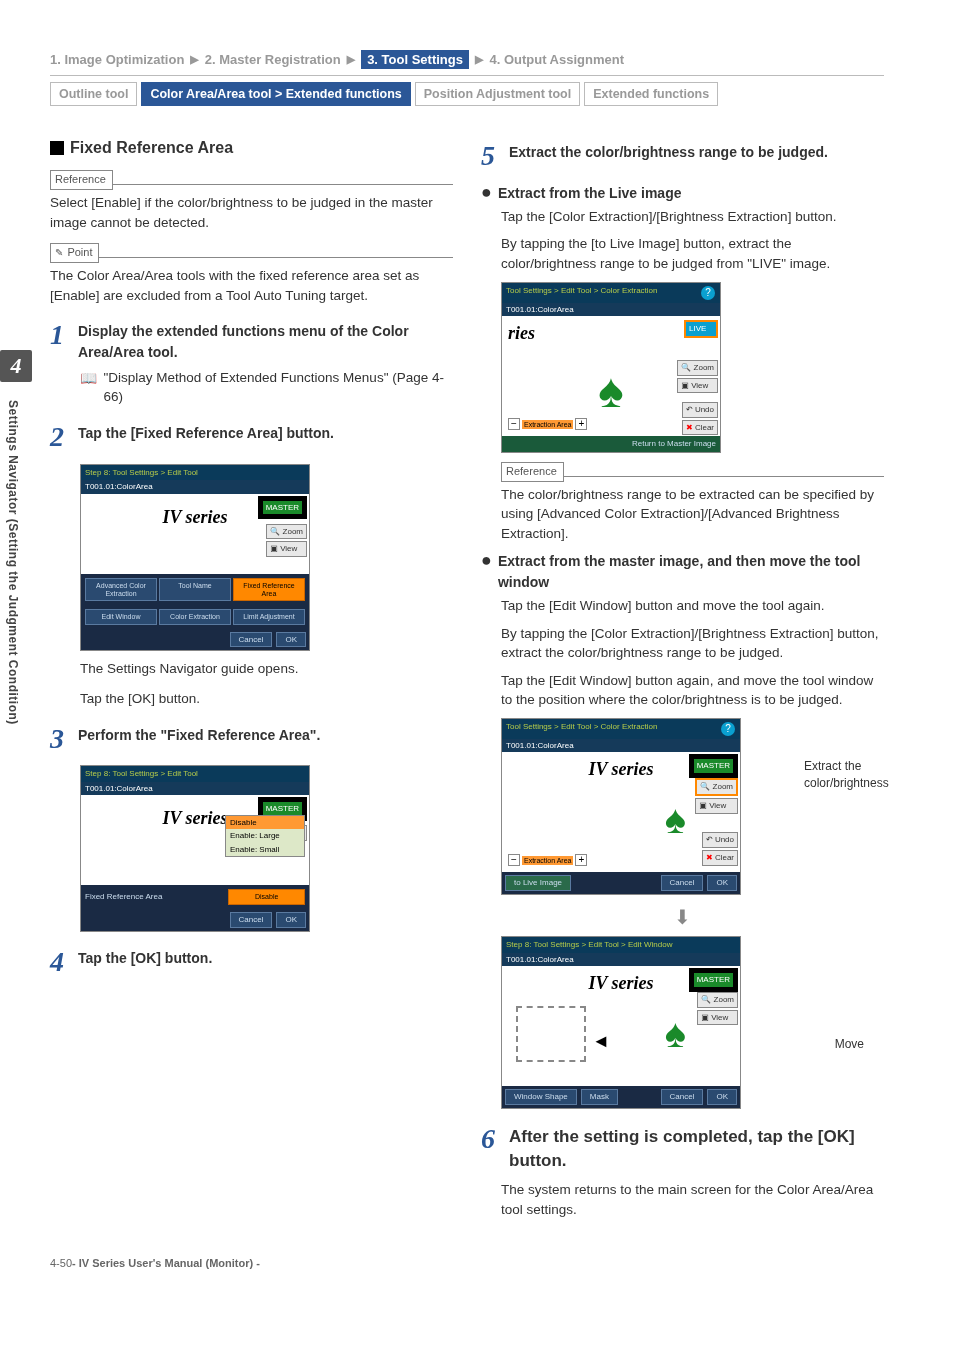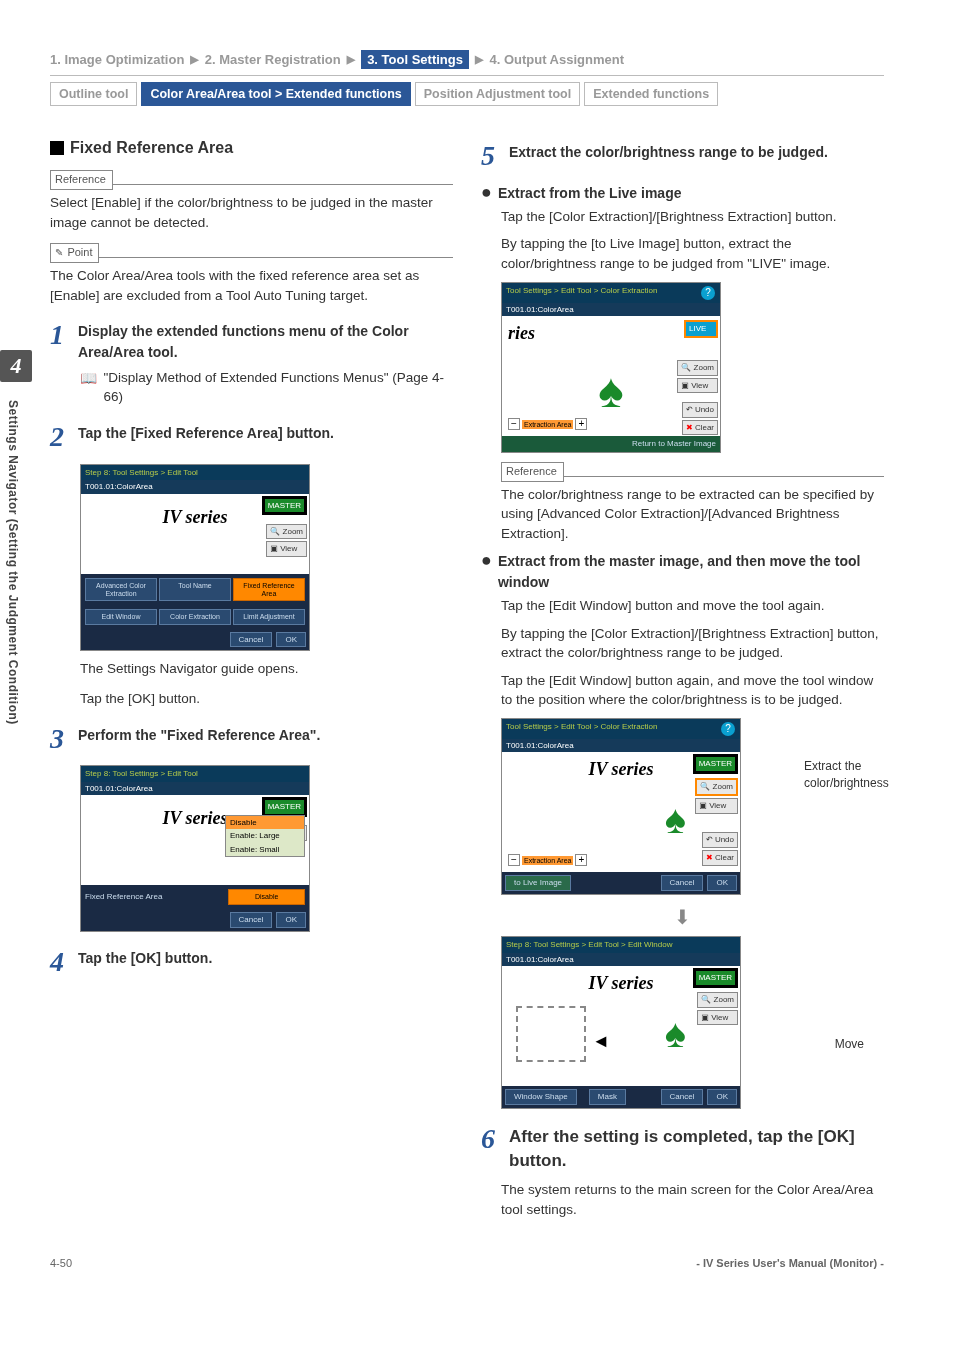--- a/index.html
+++ b/index.html
@@ -31,21 +31,21 @@
   .ss { border: 1px solid #888; background: #a21caf; color: #fff; font-size: 9px; width: 230px; }
   .ss .titlebar { background: #0a3a5a; color: #b6cc4a; padding: 2px 4px; font-size: 8px; white-space: nowrap; overflow: hidden; }
   .ss .subbar { background: #153a5a; padding: 1px 4px; font-size: 8px; }
   .ss .white { background: #fff; color: #000; position: relative; }
   .ss .ivseries { font-family: "Times New Roman", serif; font-style: italic; font-weight: bold; font-size: 18px; text-align: center; padding: 10px 0 20px; }
   .ss .spade { font-size: 48px; color: #1a8a2a; text-align: center; padding: 6px 0; }
   .ss .sidebtns { position: absolute; right: 2px; top: 4px; display: flex; flex-direction: column; gap: 2px; }
   .ss .sbtn { border: 1px solid #888; background: #e8e8e8; color: #333; font-size: 8px; padding: 1px 3px; min-width: 34px; text-align: left; }
   .ss .sbtn.live { background: #0aa0d0; color: #fff; border: 2px solid #ff8800; }
   .ss .sbtn.orange { border: 2px solid #ff8800; }
-  .ss .master { position: absolute; right: 2px; top: 2px; background: #1a8a2a; color: #fff; font-size: 8px; padding: 1px 3px; border: 3px solid #000000; }
+  .ss .master { position: absolute; right: 2px; top: 2px; background: #1a8a2a; color: #fff; font-size: 8px; padding: 1px 3px; border: 5px solid #000000; }
   .ss .darkrow { background: #1a2a44; padding: 4px; display: flex; gap: 2px; flex-wrap: wrap; }
   .ss .dbtn { border: 1px solid #5a7aa0; background: #2a4a70; color: #cde; font-size: 7px; padding: 3px 2px; text-align: center; flex: 1; min-width: 40px; line-height: 1.1; }
   .ss .dbtn.sel { background: #ff8800; border-color: #cc6600; color: #000; }
   .ss .dropdown { background: #dde8c8; border: 1px solid #888; color: #000; font-size: 8px; display: inline-block; min-width: 80px; position: absolute; right: 4px; bottom: 28px; }
   .ss .dropdown div { padding: 1px 4px; }
   .ss .dropdown .d-sel { background: #ff9933; }
   .ss .botrow { display: flex; justify-content: flex-end; gap: 4px; padding: 3px; background: #1a2a44; }
   .ss .bbtn { border: 1px solid #5a7aa0; background: #2a4a70; color: #cde; font-size: 8px; padding: 1px 8px; }
   .ss .extarea { position: absolute; left: 6px; bottom: 6px; display: flex; align-items: center; gap: 2px; }
   .ss .extarea .pm { border: 1px solid #888; background: #fff; color: #000; width: 12px; height: 12px; font-size: 10px; line-height: 10px; text-align: center; }
@@ -53,21 +53,21 @@
   .ss .retbtn { background: #1a5a3a; color: #cde; font-size: 8px; text-align: right; padding: 2px 4px; }
   .ss .dashbox { border: 2px dashed #888; position: absolute; }
   .bullet-row { display: flex; gap: 6px; margin: 6px 0 4px; }
   .bullet-row .dot { font-size: 18px; line-height: 18px; }
   .bullet-row .bt { font-weight: bold; font-size: 14px; flex: 1; }
   .indent { margin-left: 20px; margin-bottom: 8px; }
   .callout { font-size: 12px; position: absolute; }
   .downarrow { text-align: center; font-size: 20px; color: #888; margin: 4px 0; }
   .move-wrap { position: relative; }
   .footer { display: flex; justify-content: space-between; font-size: 11px; color: #666; margin-top: 30px; }
-  .footer .ctr { flex: 1; text-align: right; font-weight: bold; }
+  .footer .ctr { flex: 1; text-align: left; font-weight: bold; }
   .help { float: right; background: #0aa0d0; color: #fff; border-radius: 8px; width: 14px; height: 14px; font-size: 10px; text-align: center; line-height: 14px; margin: 1px; }
 </style>
 </head>
 <body>
 
 <div class="page">
 
   <div class="breadcrumb">
     <span>1. Image Optimization</span>
     <span class="arrow">▶</span>
@@ -288,21 +288,21 @@
             <div class="ivseries" style="padding:4px 0 2px;">IV series</div>
             <div class="spade" style="text-align:right;padding-right:54px;font-size:40px;">♠</div>
             <div class="dashbox" style="left:14px;top:40px;width:70px;height:56px;"></div>
             <div style="position:absolute;left:90px;top:62px;font-size:18px;color:#000;">◄</div>
             <div class="sidebtns" style="top:26px;">
               <div class="sbtn">🔍 <span>Zoom</span></div>
               <div class="sbtn">▣ <span>View</span></div>
             </div>
           </div>
           <div class="botrow" style="justify-content:space-between;">
-            <div style="display:flex;gap:12px;">
+            <div style="display:flex;gap:4px;">
               <div class="bbtn">Window Shape</div>
               <div class="bbtn">Mask</div>
             </div>
             <div style="display:flex;gap:4px;">
               <div class="bbtn">Cancel</div>
               <div class="bbtn">OK</div>
             </div>
           </div>
         </div>
         <div class="callout" style="right:20px;top:100px;">Move</div>

